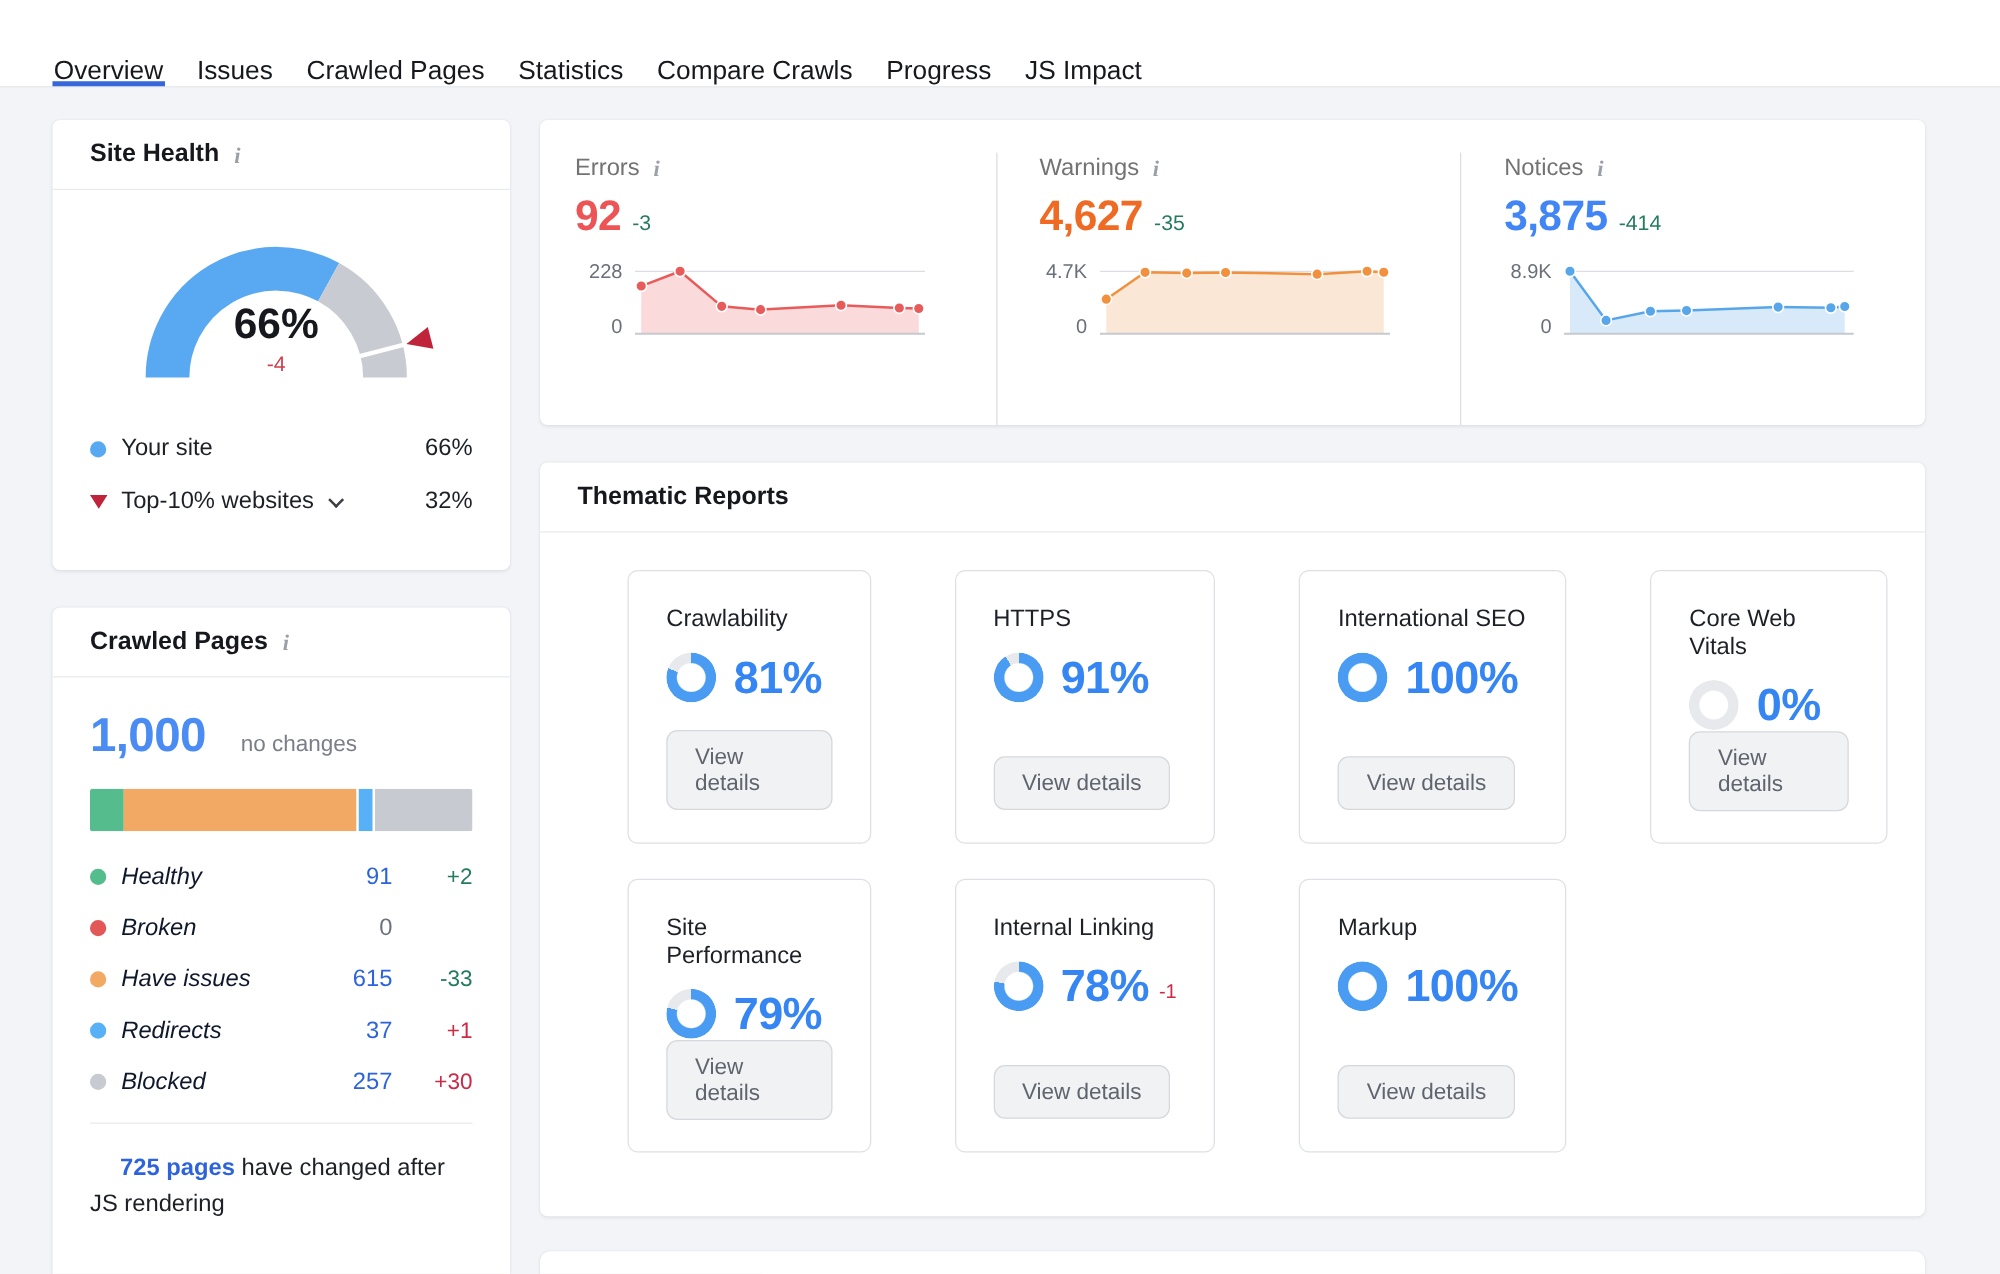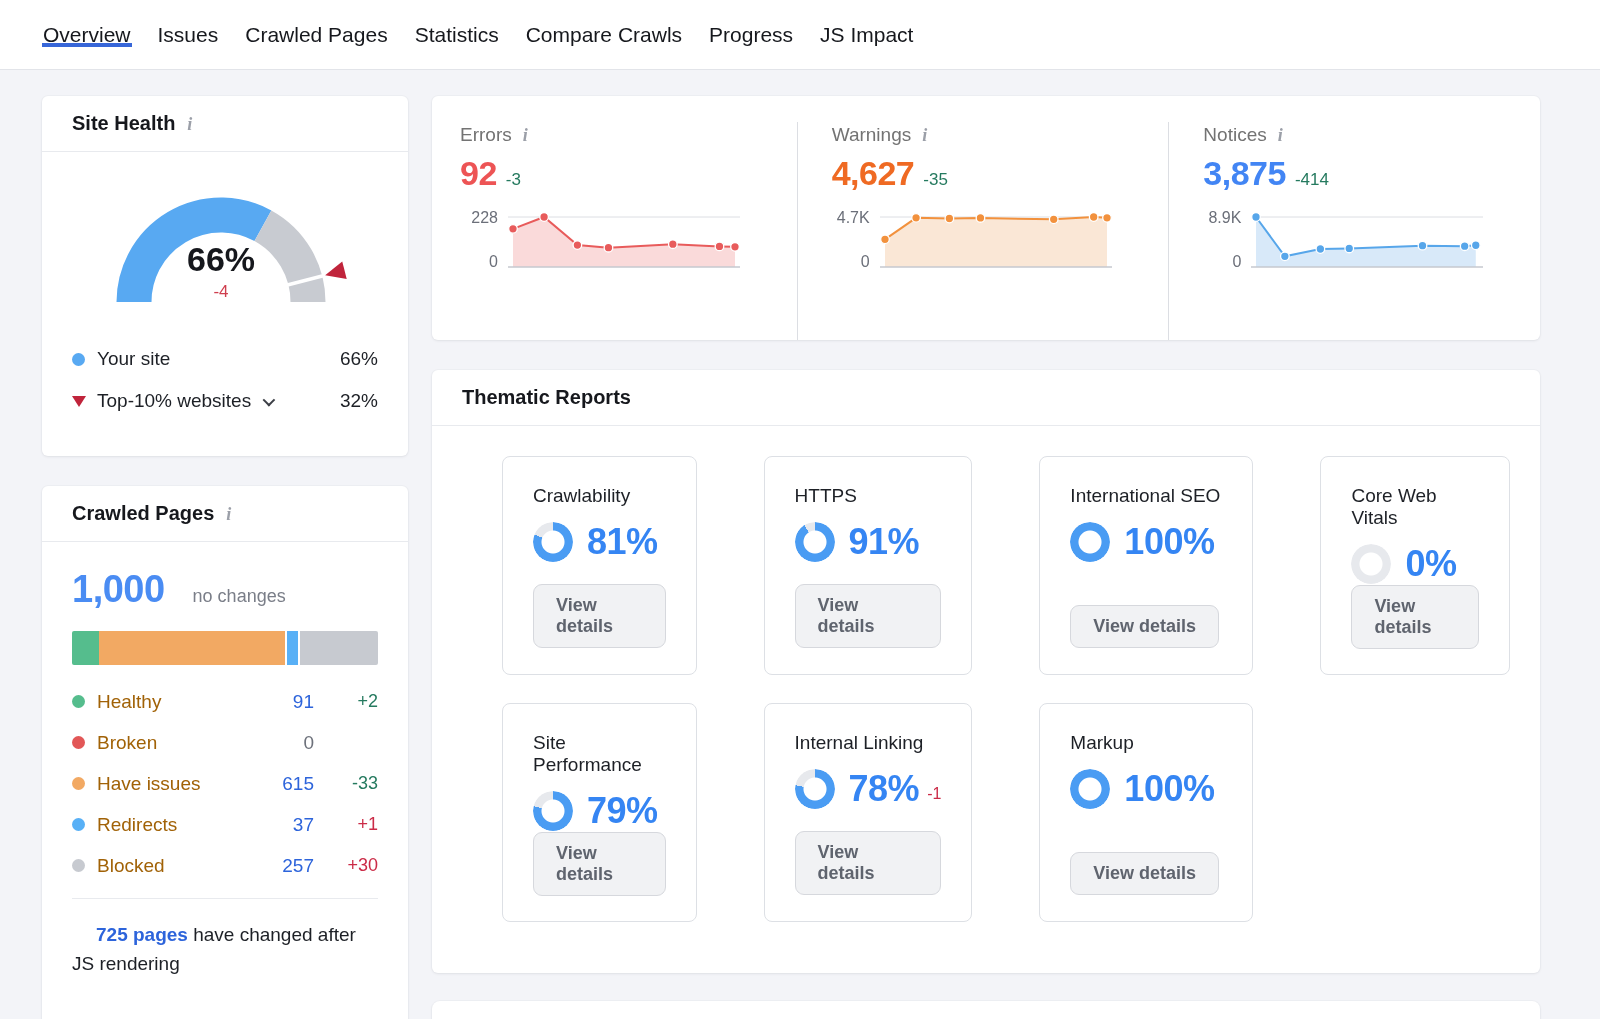--- a/index.html
+++ b/index.html
@@ -6,21 +6,21 @@
   html, body { width: 1600px; height: 1019px; overflow: hidden; }
   body {
     font-family: "Liberation Sans", sans-serif;
     background: #f3f4f8;
     color: #1b1d23;
   }
 
   
   .nav {
     height: 70px; background: #fff; border-bottom: 1px solid #e2e4e9;
-    display: flex; align-items: center; padding: 0 42px; gap: 25px;
+    display: flex; align-items: flex-end; padding: 0 42px; gap: 25px;
   }
   .tab {
     display: flex; align-items: center; font-size: 21px; font-weight: 500;
     color: #16181d; position: relative; cursor: pointer; padding: 0 1px;
   }
   .tab.active::after {
     content: ""; position: absolute; left: 0; right: 0; bottom: 0;
     height: 4px; background: #3766d8;
   }
 
@@ -65,21 +65,21 @@
   #crawled-pages { margin-top: 30px; height: 660px; }
   .cp-body { padding: 26px 30px 0; }
   .cp-total-row { display: flex; align-items: baseline; gap: 28px; }
   .cp-total { font-size: 38px; font-weight: 700; color: #4a8cf3; letter-spacing: -0.5px; }
   .cp-note { font-size: 18px; color: #7a7e88; }
   .cp-bar { display: flex; height: 34px; margin-top: 20px; border-radius: 2px; overflow: hidden; }
   .cp-bar .seg { height: 100%; }
   .cp-bar .seg.gap { margin: 0 2px; }
   .cp-rows { margin-top: 16px; }
   .crow { display: flex; align-items: center; height: 41px; font-size: 19px; }
-  .crow-label { color: #a16207; }
+  .crow-label { color: #0f172a; font-style: italic; }
   .crow-value { margin-left: auto; width: 74px; text-align: right; color: #2d64db; cursor: pointer; }
   .crow-value.muted { color: #6d717b; cursor: default; }
   .crow-delta { width: 64px; text-align: right; font-size: 18px; }
   .delta-good { color: #257a5f; }
   .delta-bad { color: #cb2b47; }
   .cp-footer { margin-top: 12px; border-top: 1px solid #e8eaee; padding-top: 22px; font-size: 19px; line-height: 1.5; color: #1d2026; }
   .cp-footer .link { color: #2d64db; font-weight: 700; cursor: pointer; margin-left: 24px; }
 
   
   #trends { height: 244px; display: flex; padding: 26px 0 0; }
@@ -109,21 +109,21 @@
   }
   .theme-label { font-size: 19px; color: #1d2026; }
   .theme-score { display: flex; align-items: center; margin-top: 14px; }
   .ring { width: 40px; height: 40px; border-radius: 50%; flex: 0 0 auto;
     -webkit-mask: radial-gradient(circle closest-side, transparent calc(100% - 9px), #000 calc(100% - 8px));
     mask: radial-gradient(circle closest-side, transparent calc(100% - 9px), #000 calc(100% - 8px)); }
   .theme-pct { font-size: 36px; font-weight: 700; color: #3585f3; margin-left: 14px; letter-spacing: -0.5px; }
   .theme-delta { font-size: 16px; color: #cb2b47; margin-left: 8px; margin-top: 10px; }
   .btn {
     margin-top: auto; align-self: flex-start; background: #f1f2f4; border: 1px solid #d6d8dd;
-    border-radius: 9px; padding: 10px 22px; font-size: 18px; font-weight: 700; color: #5f646e; cursor: pointer;
+    border-radius: 9px; padding: 10px 22px; font-size: 18px; font-weight: 400; color: #5f646e; cursor: pointer;
   }
 
   .sliver { margin-top: 28px; height: 60px; border-radius: 8px 8px 0 0; }
 </style>
 </head>
 <body>
 
 <nav class="nav" id="nav">
     <div class="tab active">Overview</div>
     <div class="tab">Issues</div>

